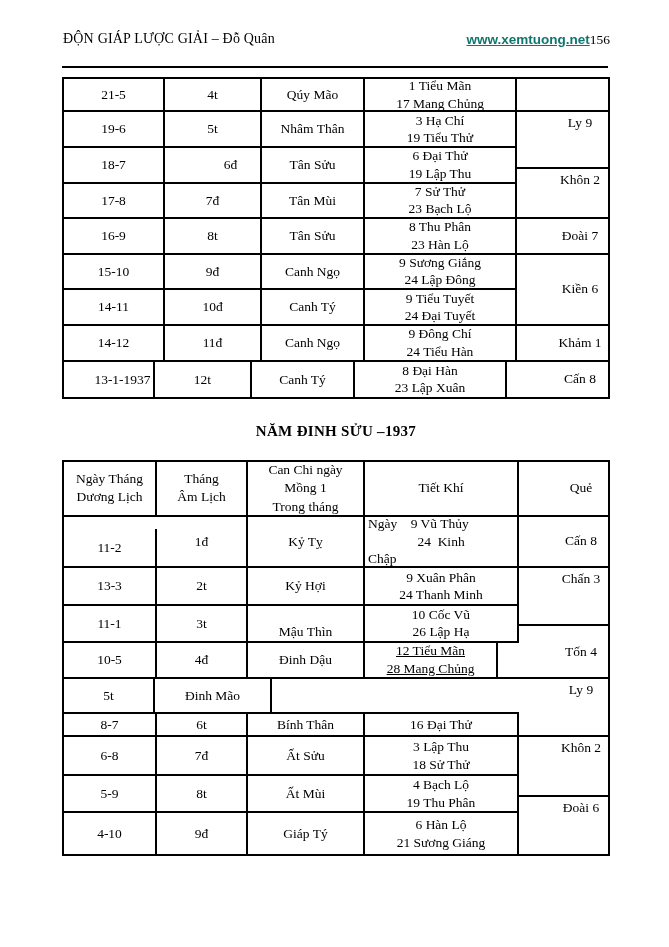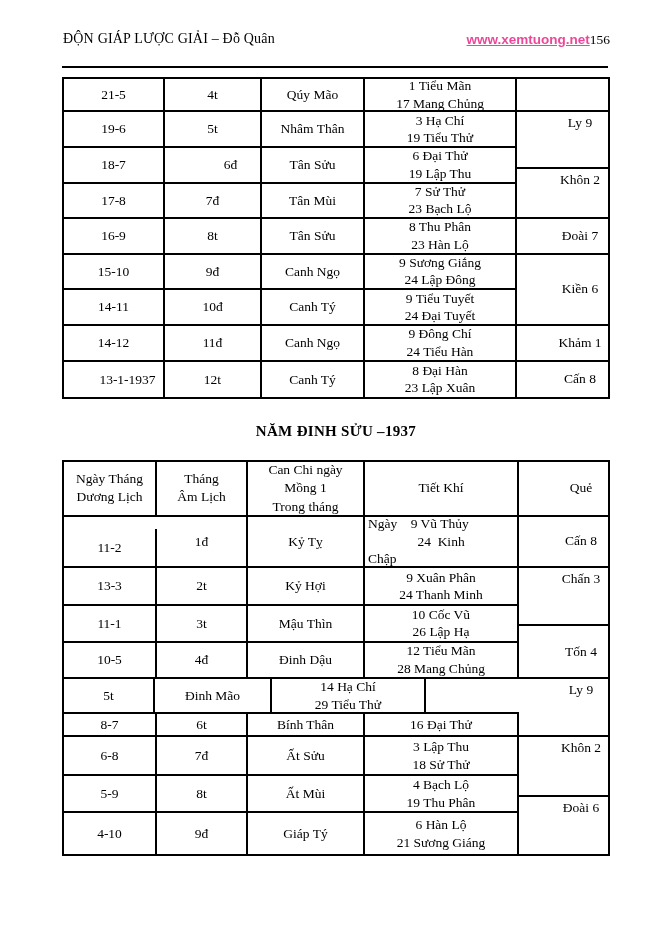--- a/index.html
+++ b/index.html
@@ -37,21 +37,21 @@
   .tk-line   { display:block; }
   .al-left   { align-self:stretch; text-align:left; padding-left:3px; white-space:pre; }
   .al-center { align-self:stretch; text-align:center; white-space:pre; }
 </style>
 </head>
 <body>
 
 <div class="page">
 
   <div class="hdr-title">ĐỘN GIÁP LƯỢC GIẢI – Đỗ Quân</div>
-  <div class="hdr-right"><a href="#" class="hdr-link" style="color: #ec4899;">www.xemtuong.net</a><span class="hdr-page">156</span></div>
+  <div class="hdr-right"><a href="#" class="hdr-link" style="color: #0f766e;">www.xemtuong.net</a><span class="hdr-page">156</span></div>
   <div class="hdr-rule"></div>
 
   <div id="table1" class="tbl" style="left: 62px; top: 77px; width: 548px; height: 322px;">
       <div class="t-main" style="width: 453px;">
         <div class="t-row" style="height: 33px;">
           <div class="t-cell" style="width: 101px;">
             <span>21-5</span>
           </div>
           <div class="t-cell" style="width: 97px;">
             <span>4t</span>
@@ -163,21 +163,21 @@
           </div>
           <div class="t-cell" style="width: 103px;">
             <span>Canh Ngọ</span>
           </div>
           <div class="t-cell" style="width: 152px;">
             <span class="tk-line">9 Đông Chí</span>
             <span class="tk-line">24 Tiểu Hàn</span>
           </div>
         </div>
         <div class="t-row" style="height: 34.6px;">
-          <div class="t-cell" style="width: 101px; padding-left: 28px;">
+          <div class="t-cell" style="width: 91px; padding-left: 28px;">
             <span>13-1-1937</span>
           </div>
           <div class="t-cell" style="width: 97px;">
             <span>12t</span>
           </div>
           <div class="t-cell" style="width: 103px;">
             <span>Canh Tý</span>
           </div>
           <div class="t-cell" style="width: 152px;">
             <span class="tk-line">8 Đại Hàn</span>
@@ -263,53 +263,49 @@
             <span class="tk-line">24 Thanh Minh</span>
           </div>
         </div>
         <div class="t-row" style="height: 36.7px;">
           <div class="t-cell" style="width: 93px;">
             <span>11-1</span>
           </div>
           <div class="t-cell" style="width: 91px;">
             <span>3t</span>
           </div>
-          <div class="t-cell" style="width: 117px;">
+          <div class="t-cell" style="width: 117px; justify-content: flex-end;">
             <span>Mậu Thìn</span>
           </div>
           <div class="t-cell" style="width: 154px;">
             <span class="tk-line">10 Cốc Vũ</span>
             <span class="tk-line">26 Lập Hạ</span>
           </div>
         </div>
         <div class="t-row" style="height: 36.6px;">
           <div class="t-cell" style="width: 93px;">
             <span>10-5</span>
           </div>
           <div class="t-cell" style="width: 91px;">
             <span>4đ</span>
           </div>
           <div class="t-cell" style="width: 117px;">
             <span>Đinh Dậu</span>
           </div>
-          <div class="t-cell" style="width: 154px;">
+          <div class="t-cell" style="width: 133px; text-decoration: underline;">
             <span class="tk-line">12 Tiểu Mãn</span>
             <span class="tk-line">28 Mang Chủng</span>
           </div>
         </div>
         <div class="t-row" style="height: 34.7px;">
           <div class="t-cell" style="width: 91px;">
             <span>5t</span>
           </div>
           <div class="t-cell" style="width: 117px;">
             <span>Đinh Mão</span>
-          </div>
-          <div class="t-cell" style="width: 154px;">
-            <span class="tk-line">14 Hạ Chí</span>
-            <span class="tk-line">29 Tiểu Thử</span>
           </div>
         </div>
         <div class="t-row" style="height: 23.3px;">
           <div class="t-cell" style="width: 93px;">
             <span>8-7</span>
           </div>
           <div class="t-cell" style="width: 91px;">
             <span>6t</span>
           </div>
           <div class="t-cell" style="width: 117px;">

